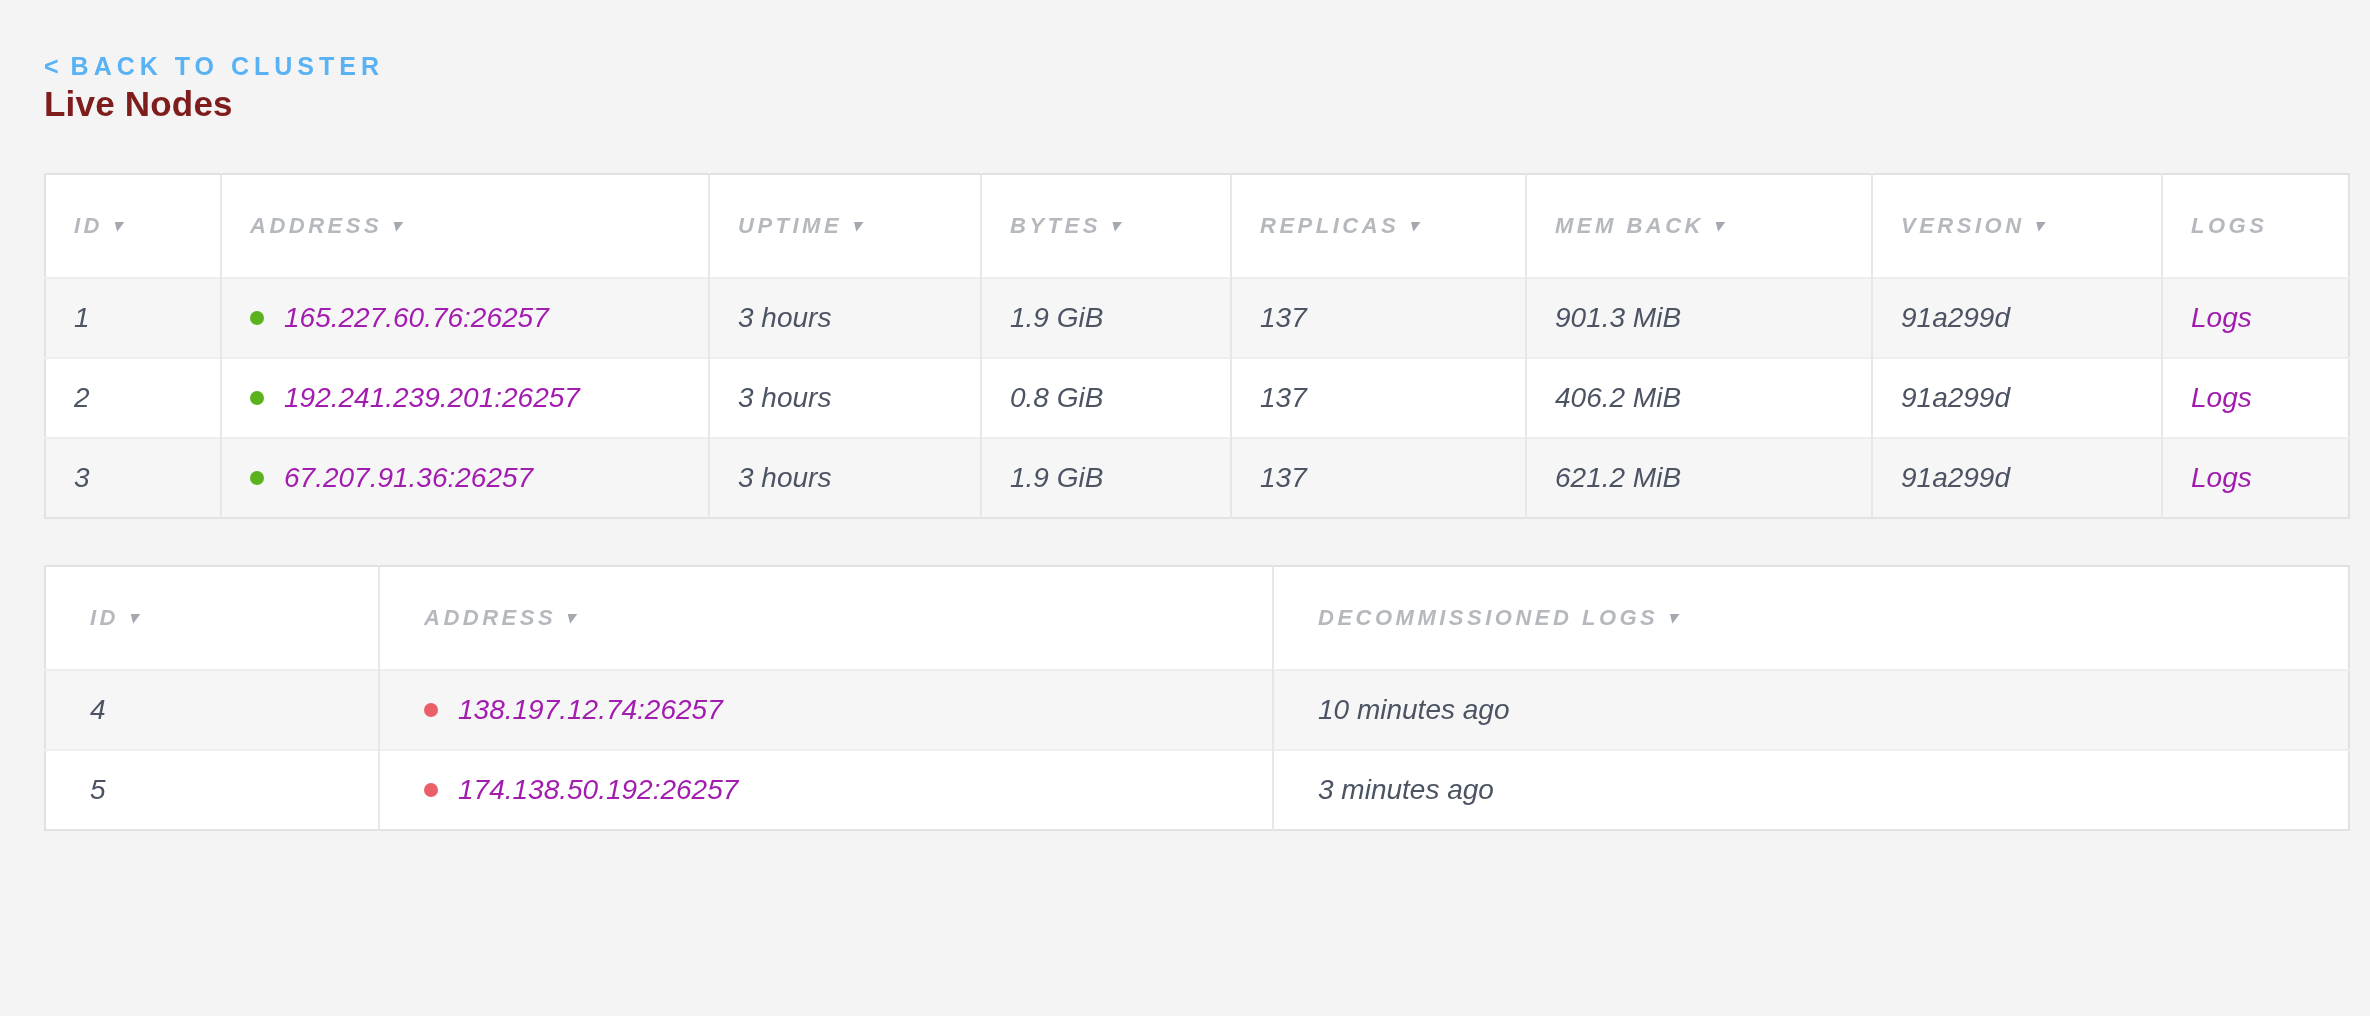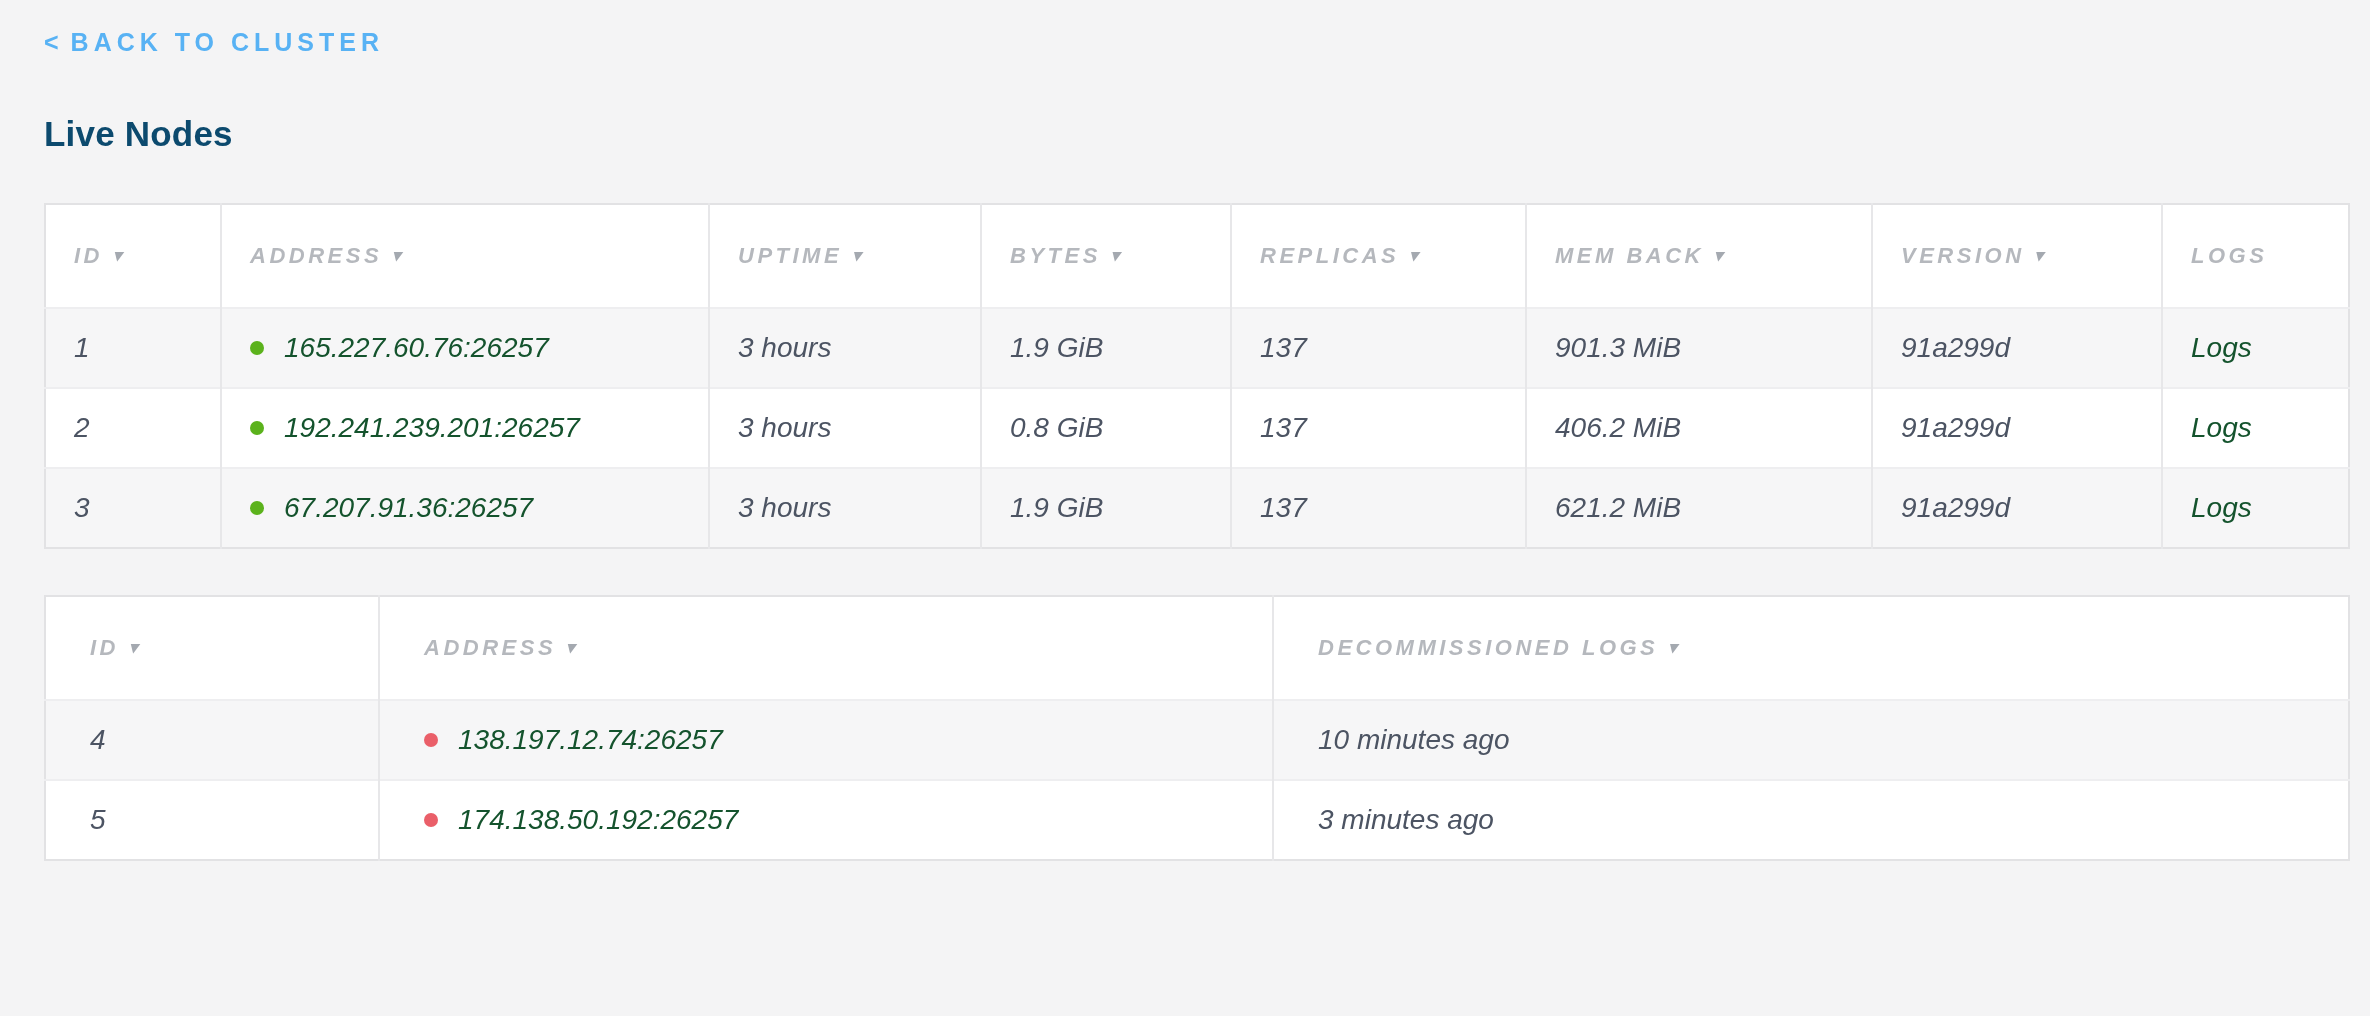--- a/index.html
+++ b/index.html
@@ -6,38 +6,37 @@
   html, body {
     width: 2370px;
     height: 1016px;
     background: #f4f4f5;
     font-family: "Liberation Sans", sans-serif;
     overflow: hidden;
   }
   .content {
     width: 2304px;
     margin-left: 44px;
-    padding-top: 28px;
+    padding-top: 52px;
   }
   .back-link {
     display: inline-block;
     color: #58b2f4;
     font-size: 25px;
     font-weight: 700;
     letter-spacing: 5px;
     text-decoration: none;
     cursor: pointer;
   }
   .back-link .chev { margin-right: 12px; letter-spacing: 0; }
   h2.section-title {
-    margin-top: 54px;
     font-size: 35px;
     line-height: 46px;
     font-weight: 700;
-    color: #0c4a6e;
+    color: #7f1d1d;
     letter-spacing: 0.2px;
   }
   table.nodes {
     margin-top: 46px;
     width: 2304px;
     border-collapse: collapse;
     table-layout: fixed;
     background: #ffffff;
     border: 2px solid #e2e2e4;
     font-style: italic;
@@ -82,21 +81,21 @@
     height: 14px;
     border-radius: 50%;
     margin-right: 20px;
     vertical-align: middle;
     position: relative;
     top: -2px;
   }
   .status-dot.live { background: #5bb21c; }
   .status-dot.decommissioned { background: #ea5f69; }
   a.node-link, a.logs-link {
-    color: #14532d;
+    color: #a21caf;
     text-decoration: none;
     cursor: pointer;
     margin-top: 12px;
   }
 </style>
 </head>
 <body>
 
 <div class="content">
 

